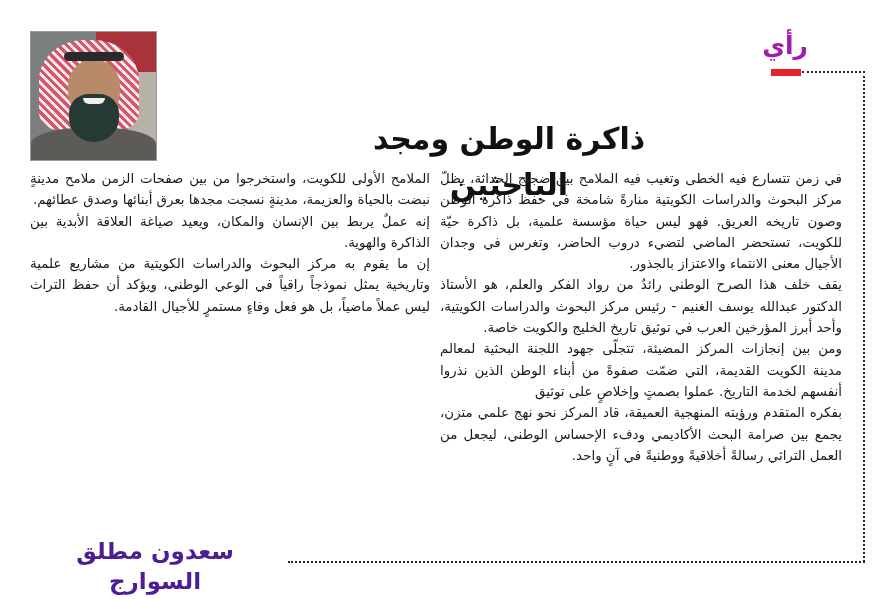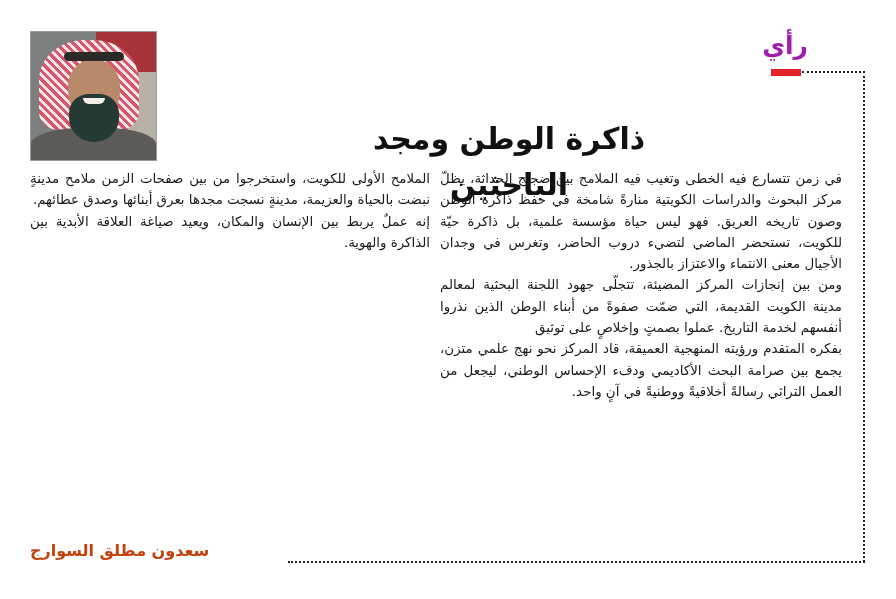--- a/index.html
+++ b/index.html
@@ -39,22 +39,22 @@
 
   .column {
     position: absolute; top: 168px; direction: rtl; text-align: justify;
     font-family: "DejaVu Sans", sans-serif; font-size: 13.4px; line-height: 21.3px; color: #1a1a1a;
   }
   .column p { margin: 0; }
   .col-right { left: 440px; width: 402px; }
   .col-left { left: 30px; width: 400px; }
 
   .author {
-    position: absolute; left: 30px; top: 536px; width: 250px; text-align: left; direction: rtl;
-    font-family: "DejaVu Sans", sans-serif; font-weight: bold; font-size: 16px; line-height: 30px; color: #c2410c;
+    position: absolute; left: 30px; top: 536px; width: 250px; text-align: center; direction: rtl;
+    font-family: "DejaVu Sans", sans-serif; font-weight: bold; font-size: 23px; line-height: 30px; color: #4c1d95;
   }
 </style>
 </head>
 <body>
 
 <div class="section-label">رأي</div>
 <div class="red-bar"></div>
 <div class="dot-top"></div>
 <div class="dot-right"></div>
 <div class="dot-bottom"></div>
@@ -67,22 +67,24 @@
   <div class="face"></div>
   <div class="beard"></div>
   <div class="agal"></div>
   <div class="smile"></div>
 </div>
 
 <h1 class="headline" style="margin:4px;">ذاكرة الوطن ومجد الباحثين</h1>
 
 <div class="column col-right">
   <p>في زمن تتسارع فيه الخطى وتغيب فيه الملامح بين ضجيج الحداثة، يظلّ مركز البحوث والدراسات الكويتية منارةً شامخة في حفظ ذاكرة الوطن وصون تاريخه العريق. فهو ليس حياة مؤسسة علمية، بل ذاكرة حيّة للكويت، تستحضر الماضي لتضيء دروب الحاضر، وتغرس في وجدان الأجيال معنى الانتماء والاعتزاز بالجذور.</p>
+  <p>يقف خلف هذا الصرح الوطني رائدٌ من رواد الفكر والعلم، هو الأستاذ الدكتور عبدالله يوسف الغنيم - رئيس مركز البحوث والدراسات الكويتية، وأحد أبرز المؤرخين العرب في توثيق تاريخ الخليج والكويت خاصة.</p>
   <p>ومن بين إنجازات المركز المضيئة، تتجلّى جهود اللجنة البحثية لمعالم مدينة الكويت القديمة، التي ضمّت صفوةً من أبناء الوطن الذين نذروا أنفسهم لخدمة التاريخ. عملوا بصمتٍ وإخلاصٍ على توثيق</p>
   <p>بفكره المتقدم ورؤيته المنهجية العميقة، قاد المركز نحو نهج علمي متزن، يجمع بين صرامة البحث الأكاديمي ودفء الإحساس الوطني، ليجعل من العمل التراثي رسالةً أخلاقيةً ووطنيةً في آنٍ واحد.</p>
 </div>
 
 <div class="column col-left">
   <p>الملامح الأولى للكويت، واستخرجوا من بين صفحات الزمن ملامح مدينةٍ نبضت بالحياة والعزيمة، مدينةٍ نسجت مجدها بعرق أبنائها وصدق عطائهم.</p>
   <p>إنه عملٌ يربط بين الإنسان والمكان، ويعيد صياغة العلاقة الأبدية بين الذاكرة والهوية.</p>
+  <p>إن ما يقوم به مركز البحوث والدراسات الكويتية من مشاريع علمية وتاريخية يمثل نموذجاً راقياً في الوعي الوطني، ويؤكد أن حفظ التراث ليس عملاً ماضياً، بل هو فعل وفاءٍ مستمرٍ للأجيال القادمة.</p>
 </div>
 
 <div class="author">سعدون مطلق السوارج</div>
 
 </body></html>

